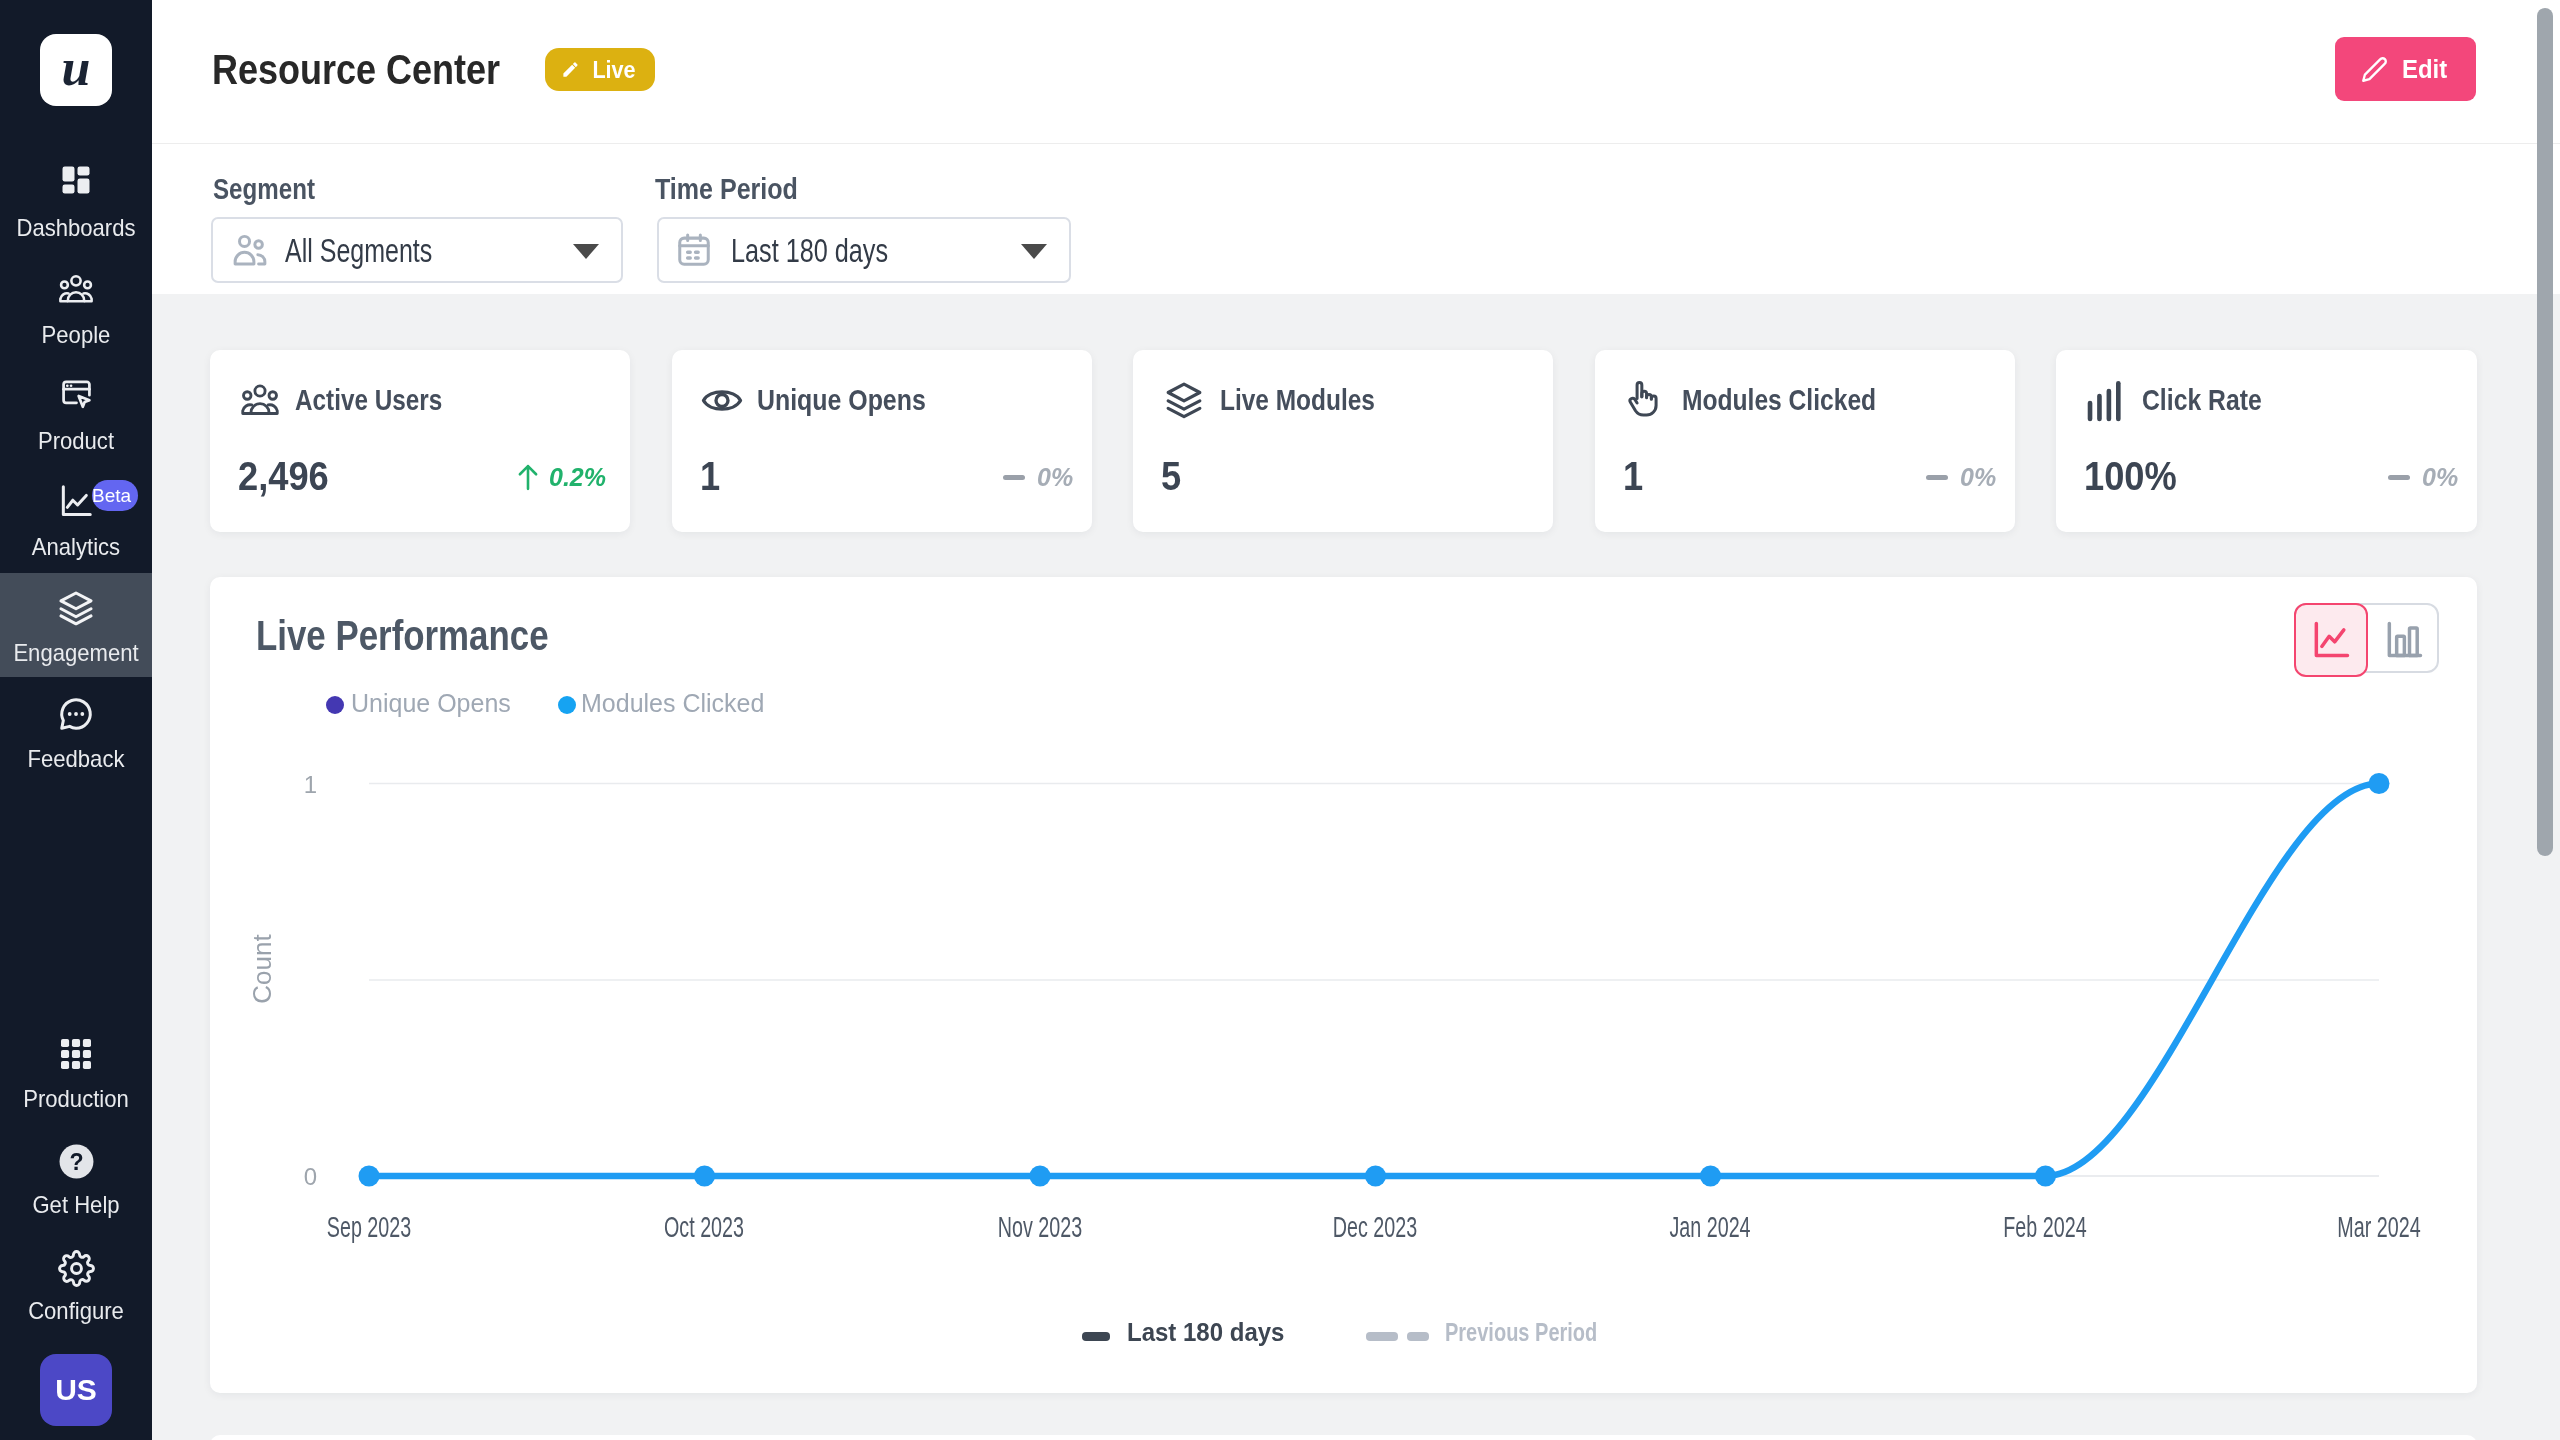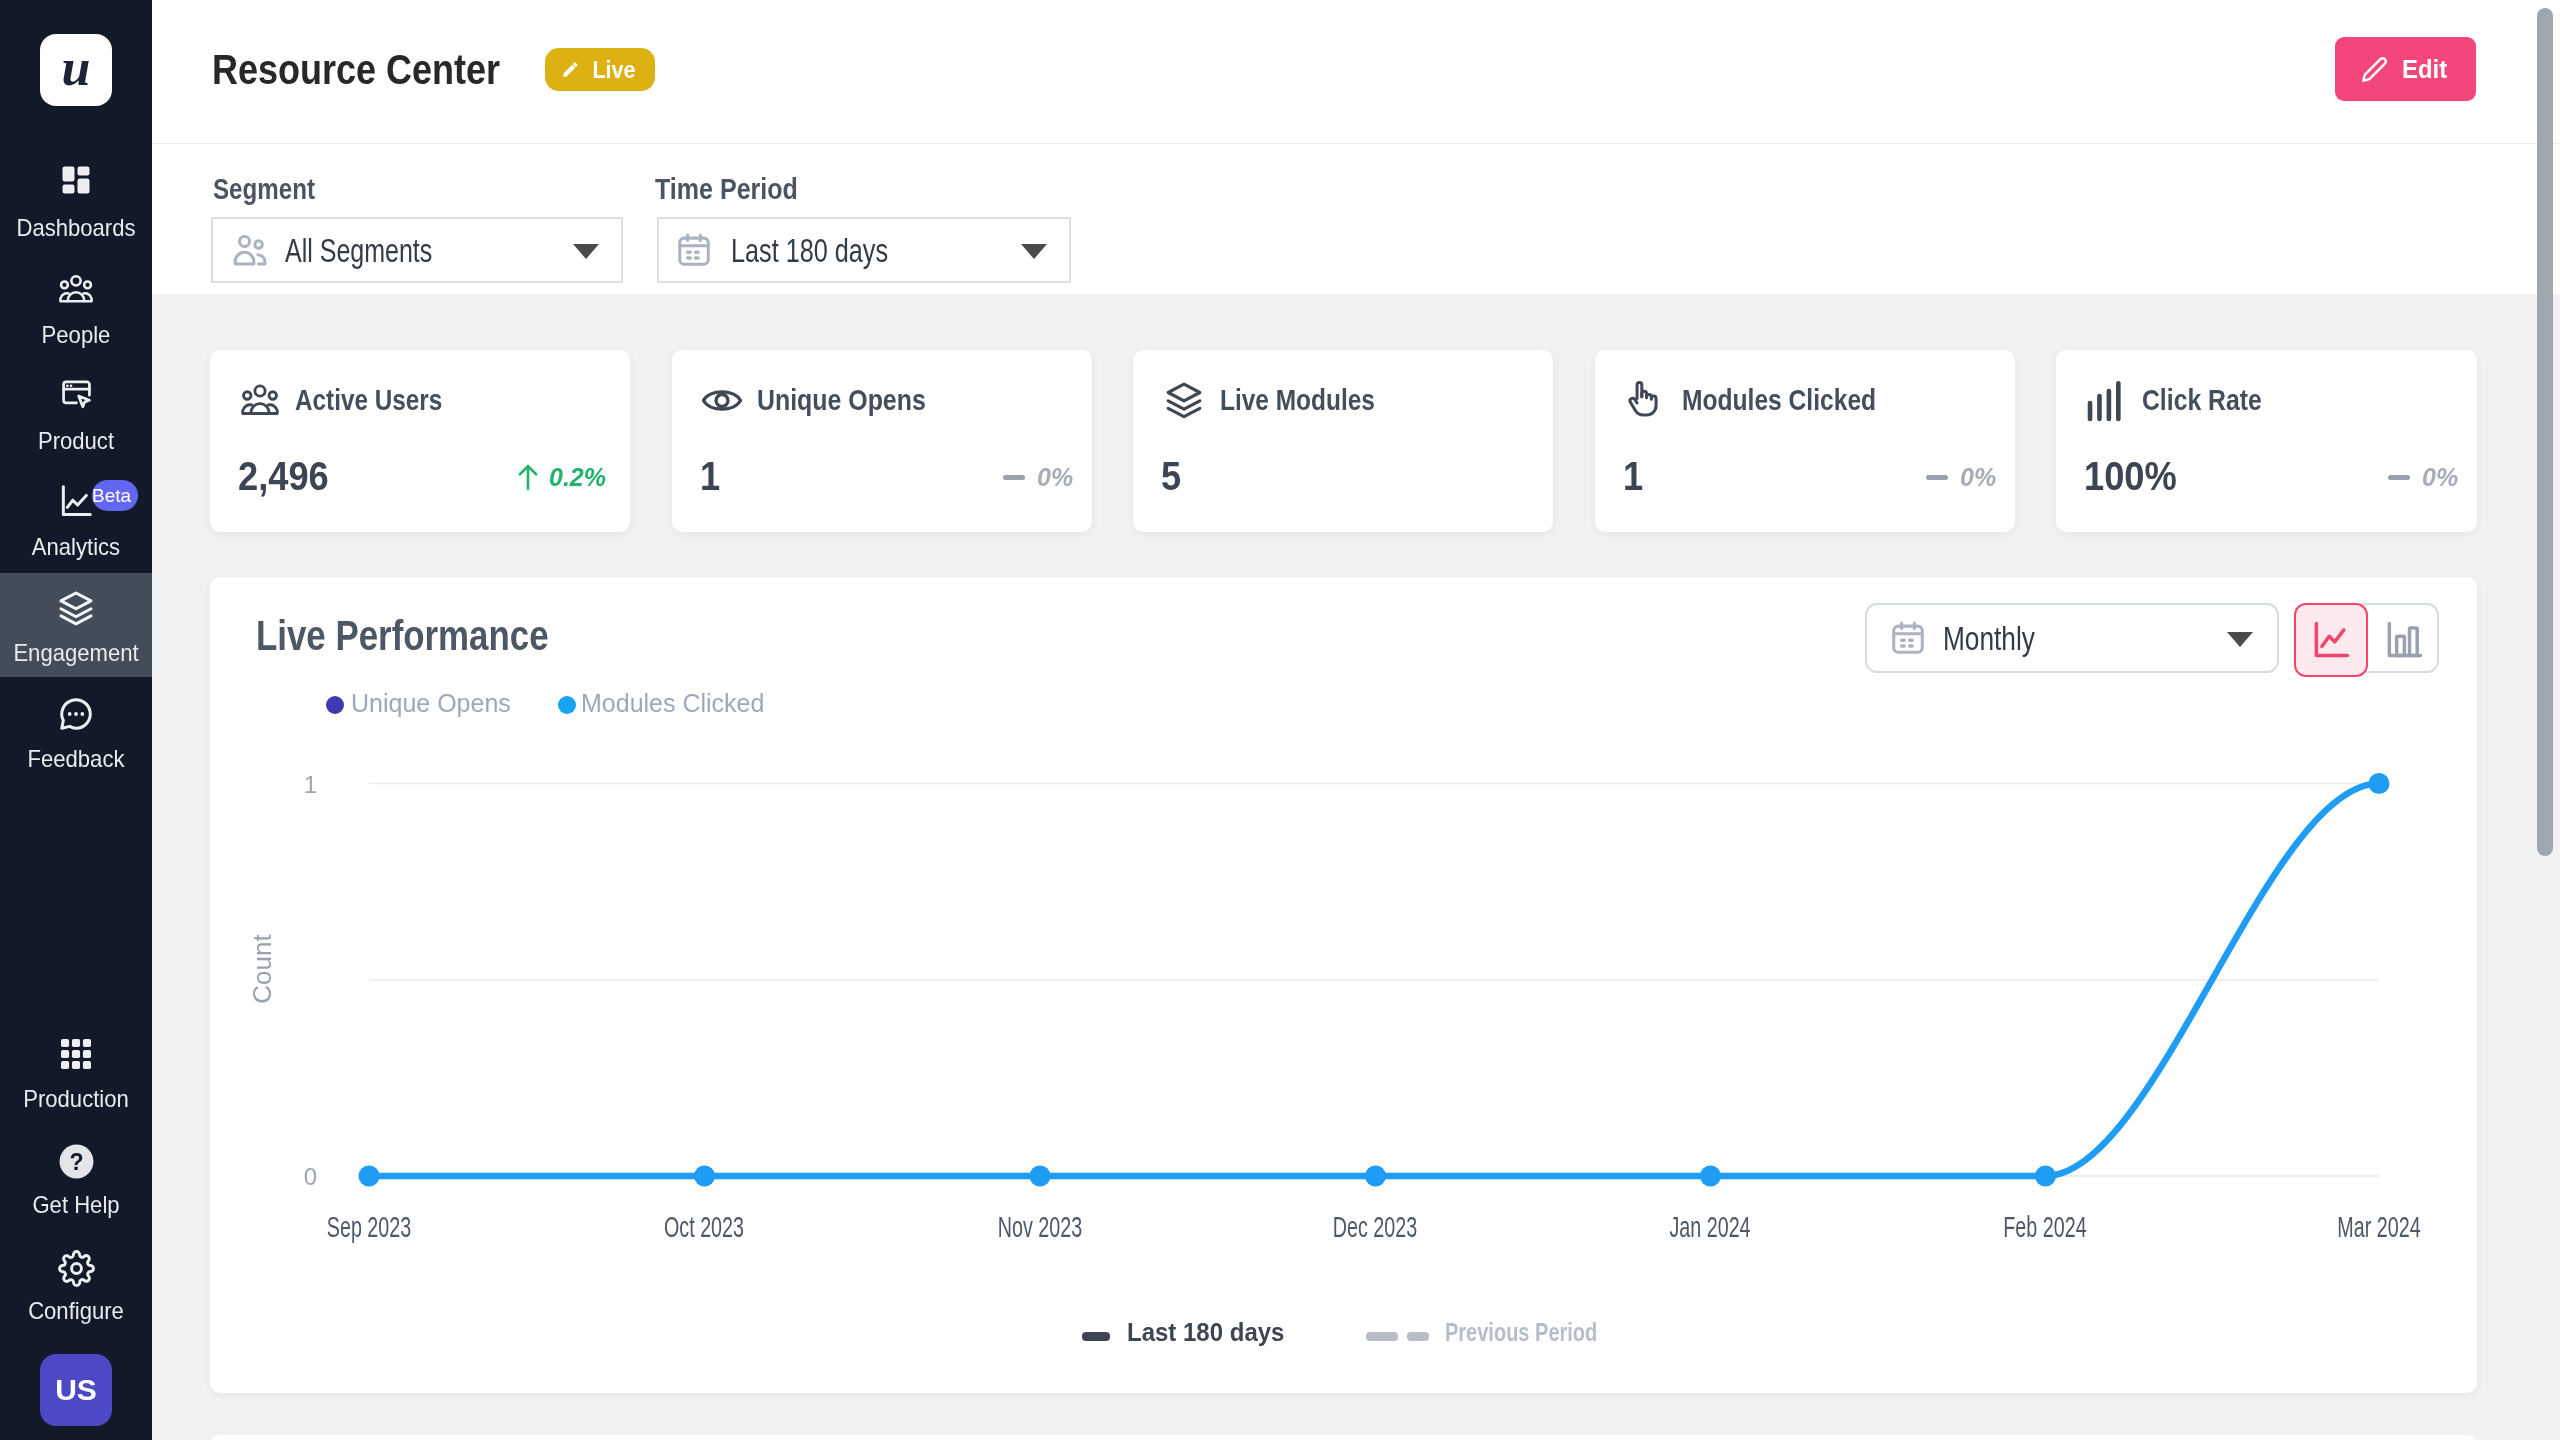--- a/index.html
+++ b/index.html
@@ -22,21 +22,21 @@
   #hdivider { position:absolute; left:152px; top:143px; width:2408px; height:2px; background:#ededed; }
   #title { position:absolute; left:212px; top:49px; font-size:42px; font-weight:700; color:#282828; line-height:42px; transform:scaleX(.857); transform-origin:left; }
   #live { position:absolute; left:545px; top:48px; width:110px; height:43px; background:#dcb111; border-radius:14px; display:flex; align-items:center; justify-content:center; gap:10px; }
   #live span { color:#fff; font-size:24px; font-weight:700; transform:scaleX(.9); }
   #edit { position:absolute; left:2335px; top:37px; width:141px; height:64px; background:#f3477b; border-radius:9px; display:flex; align-items:center; justify-content:center; gap:12px; }
   #edit span { color:#fff; font-size:26px; font-weight:600; transform:scaleX(.92); }
 
   
   #filters { position:absolute; left:152px; top:144px; width:2408px; height:150px; background:#fff; }
   .flabel { position:absolute; font-size:30px; font-weight:600; color:#4a5462; line-height:30px; transform-origin:left; }
-  .dd { position:absolute; top:217px; height:66px; background:#fff; border:2px solid #dadee6; border-radius:1px; display:flex; align-items:center; }
+  .dd { position:absolute; top:217px; height:66px; background:#fff; border:2px solid #dadee6; border-radius:7px; display:flex; align-items:center; }
   .dd .txt { font-size:34px; color:#333b47; transform-origin:left; }
   .caret { width:0; height:0; border-left:13px solid transparent; border-right:13px solid transparent; border-top:15px solid #4a4a4a; position:absolute; }
 
   
   .card { position:absolute; top:350px; height:182px; background:#fff; border-radius:10px; box-shadow:0 2px 8px rgba(20,30,50,.06); }
   .card .cicon { position:absolute; left:29px; top:31px; }
   .ctitle { position:absolute; top:385px; font-size:30px; font-weight:600; color:#454e5c; line-height:30px; transform-origin:left; }
   .cvalue { position:absolute; top:456px; font-size:41px; font-weight:700; color:#3c4553; line-height:41px; transform:scaleX(.885); transform-origin:left; }
   .delta { position:absolute; top:459px; height:36px; display:flex; align-items:center;font-style:italic; }
   .dash { width:22px; height:5px; border-radius:3px; background:#9aa0a9; margin-right:12px; }
@@ -250,30 +250,20 @@
 <div class="ctitle" style="left:2142px; transform:scaleX(.825);">Click Rate</div>
 <div class="cvalue" style="left:2084px;">100%</div>
 <div class="delta" style="left:2388px;">
     <div class="dash"></div>
     <span class="pct0">0%</span>
   </div>
 
 <div id="chart">
   <div id="chart-title">Live Performance</div>
 
-  <div id="mon-dd">
-    <svg style="margin-left:22px;" width="38" height="38" viewBox="0 0 24 24" fill="none" stroke="#aab3bf" stroke-width="1.9" stroke-linecap="round" stroke-linejoin="round">
-      <rect x="3" y="4.5" width="18" height="16.5" rx="2.8"></rect>
-      <path d="M8 2.5v3.5M16 2.5v3.5"></path>
-      <path d="M3 9.3h18"></path>
-      <path d="M8 13.4h1.6M13 13.4h1.6M8 17h1.6M13 17h1.6" stroke-width="2.2"></path>
-    </svg>
-    <span style="font-size:34px; color:#333b47; margin-left:16px; transform:scaleX(.772); transform-origin:left;">Monthly</span>
-    <div class="caret" style="right:24px; top:27px; position:absolute;"></div>
-  </div>
 
   <div id="toggle">
     <div id="tog-bar">
       <svg width="44" height="44" viewBox="0 0 24 24" fill="none" stroke="#98a1ad" stroke-width="1.9" stroke-linecap="round" stroke-linejoin="round">
         <path d="M4 3v17.5h17"></path>
         <rect x="8" y="10" width="4.2" height="10.5" rx="0.5"></rect>
         <rect x="15" y="5.5" width="4.2" height="15" rx="0.5"></rect>
       </svg>
     </div>
     <div id="tog-line">

